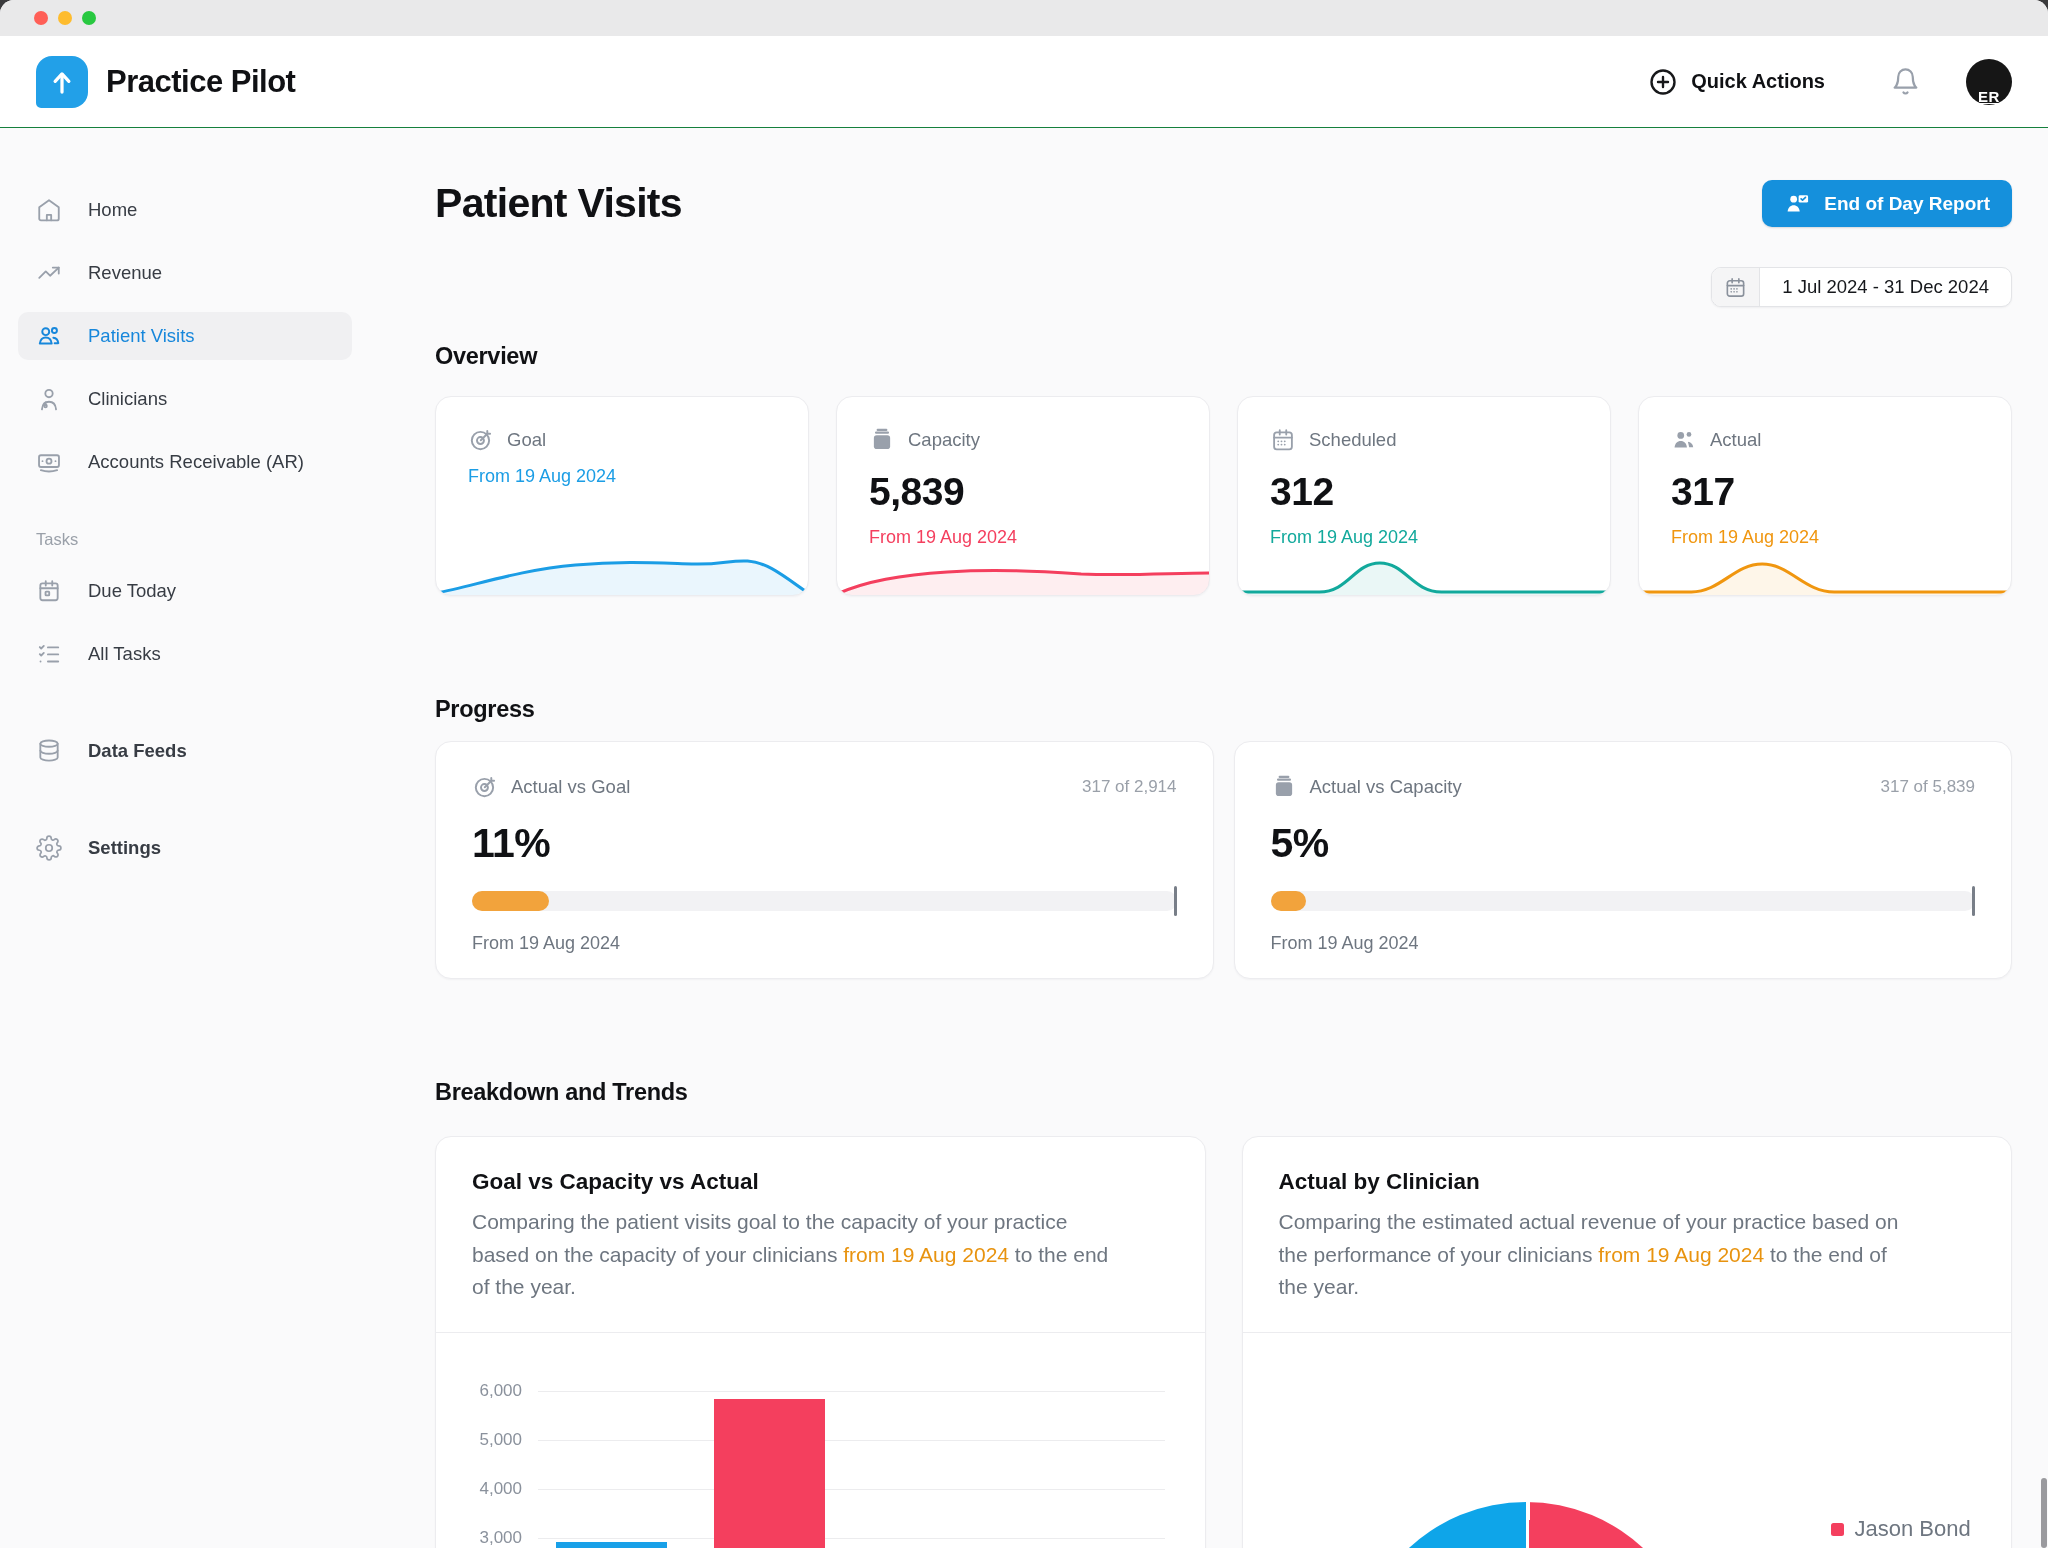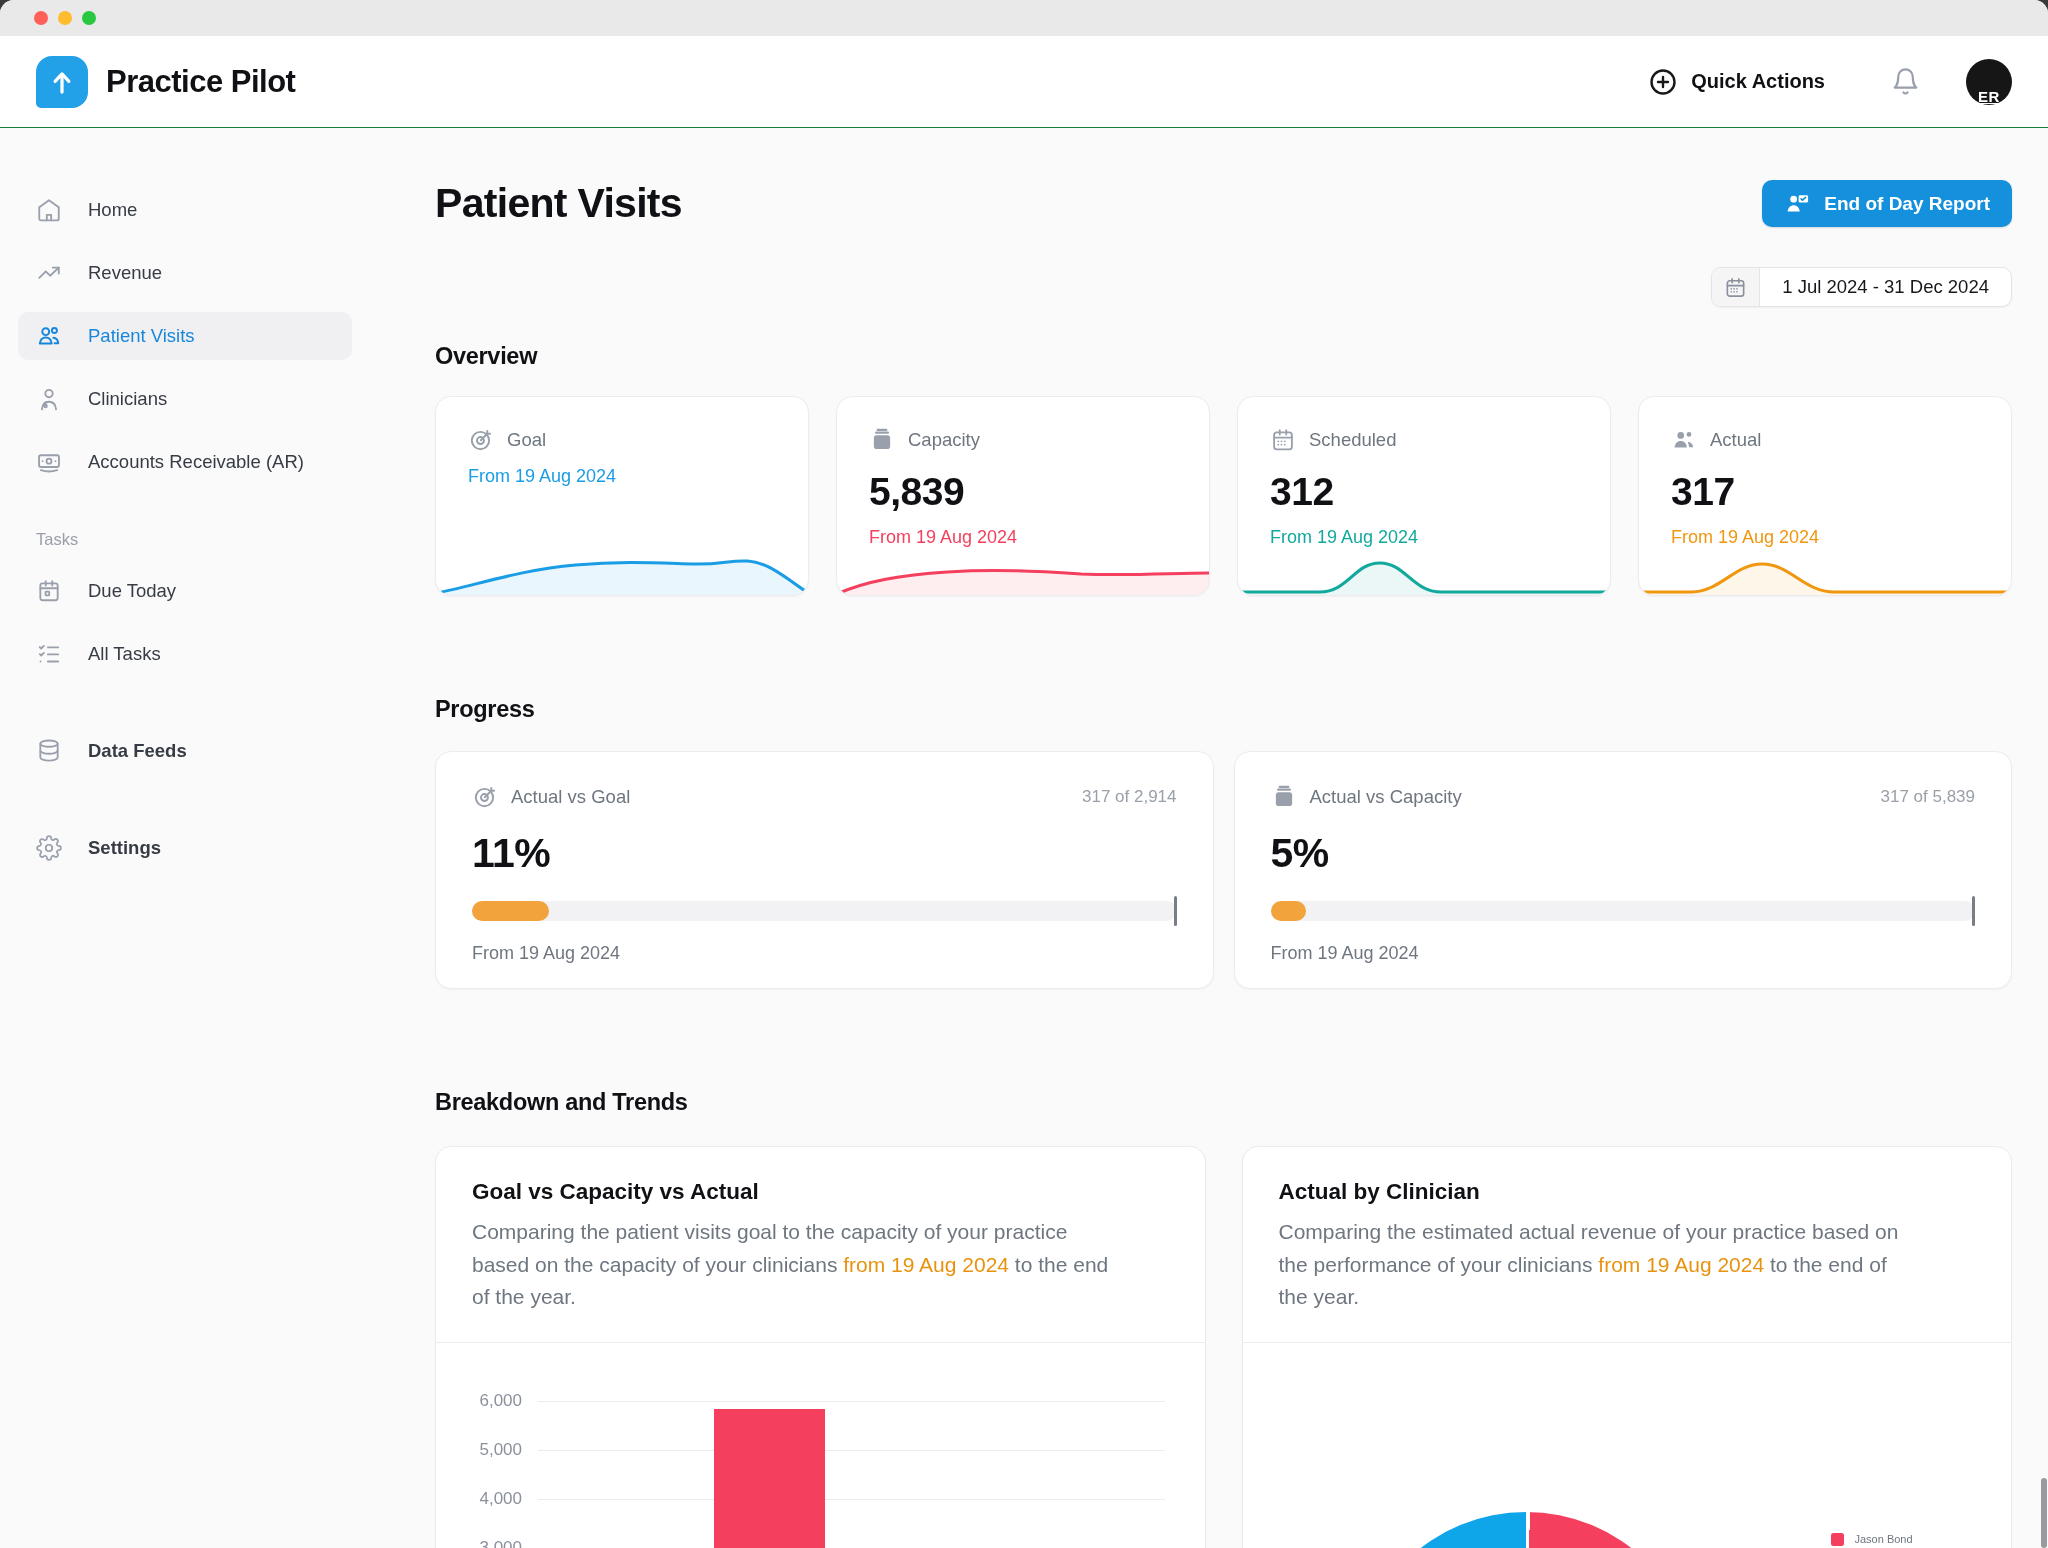--- a/index.html
+++ b/index.html
@@ -42,21 +42,21 @@
   .section-h{font-size:23.5px;font-weight:700;margin-top:36px;letter-spacing:-.3px;}
   
   .ov-row{display:flex;gap:27px;margin-top:26px;}
   .card{background:var(--card);border:1px solid var(--line);border-radius:16px;box-shadow:0 1px 2px rgba(16,24,40,.04);}
   .ov-card{flex:1;height:200px;position:relative;overflow:hidden;padding:30px 32px 0 32px;}
   .card-label{display:flex;align-items:center;gap:13px;font-size:18.5px;color:var(--txt2);font-weight:500;}
   .ov-value{font-size:39px;font-weight:800;margin-top:17px;letter-spacing:-.5px;}
   .ov-caption{font-size:18px;font-weight:500;margin-top:13px;}
   .spark{position:absolute;left:0;right:0;bottom:-1px;height:46px;width:100%;display:block;}
   
-  .pr-row{display:flex;gap:20px;margin-top:28px;}
+  .pr-row{display:flex;gap:20px;margin-top:18px;}
   .pr-card{flex:1;height:238px;padding:32px 36px 0 36px;position:relative;}
   .pr-top{display:flex;align-items:center;justify-content:space-between;}
   .pr-ratio{font-size:17px;color:#9AA0A9;}
   .pr-value{font-size:41px;font-weight:800;margin-top:20px;letter-spacing:-.5px;}
   .track{position:relative;height:20px;background:#F2F2F4;border-radius:10px;margin-top:24px;}
   .fill{position:absolute;left:0;top:0;bottom:0;background:var(--prog);border-radius:10px;}
   .endmark{position:absolute;right:0;top:-5px;width:3px;height:30px;background:#787E88;border-radius:2px;}
   .pr-caption{font-size:18px;color:var(--txt2);margin-top:22px;}
   
   .bd-row{display:flex;gap:36px;margin-top:30px;}
@@ -68,21 +68,21 @@
   .chartbox{position:relative;height:560px;margin:18px 40px 0 36px;}
   .grid-row{position:absolute;left:0;right:0;height:0;}
   .grid-label{position:absolute;left:0;width:50px;text-align:right;transform:translateY(-50%);font-size:17px;color:#8A919C;}
   .grid-line{position:absolute;left:66px;right:0;top:0;height:1px;background:#ECECEE;}
   .bar{position:absolute;width:111px;}
   .donut{position:absolute;width:344px;height:344px;border-radius:50%;left:111px;top:169px;}
   .donut::after{content:"";position:absolute;left:72px;top:72px;width:200px;height:200px;border-radius:50%;background:#fff;}
   .legend{position:absolute;left:588px;top:181px;}
   .legend-item{display:flex;align-items:center;gap:11px;height:31px;}
   .legend-swatch{width:13px;height:13px;border-radius:2.5px;flex-shrink:0;}
-  .legend-label{font-size:11px;color:var(--txt2);}
+  .legend-label{font-size:22px;color:var(--txt2);}
   .scrollthumb{position:absolute;right:1px;bottom:0;width:6px;height:70px;border-radius:3px;background:#9A9A9E;}
   svg{display:block}
 </style>
 </head>
 <body>
 
 <div class="window">
 
   <div class="titlebar">
     <div class="tl red"></div>

